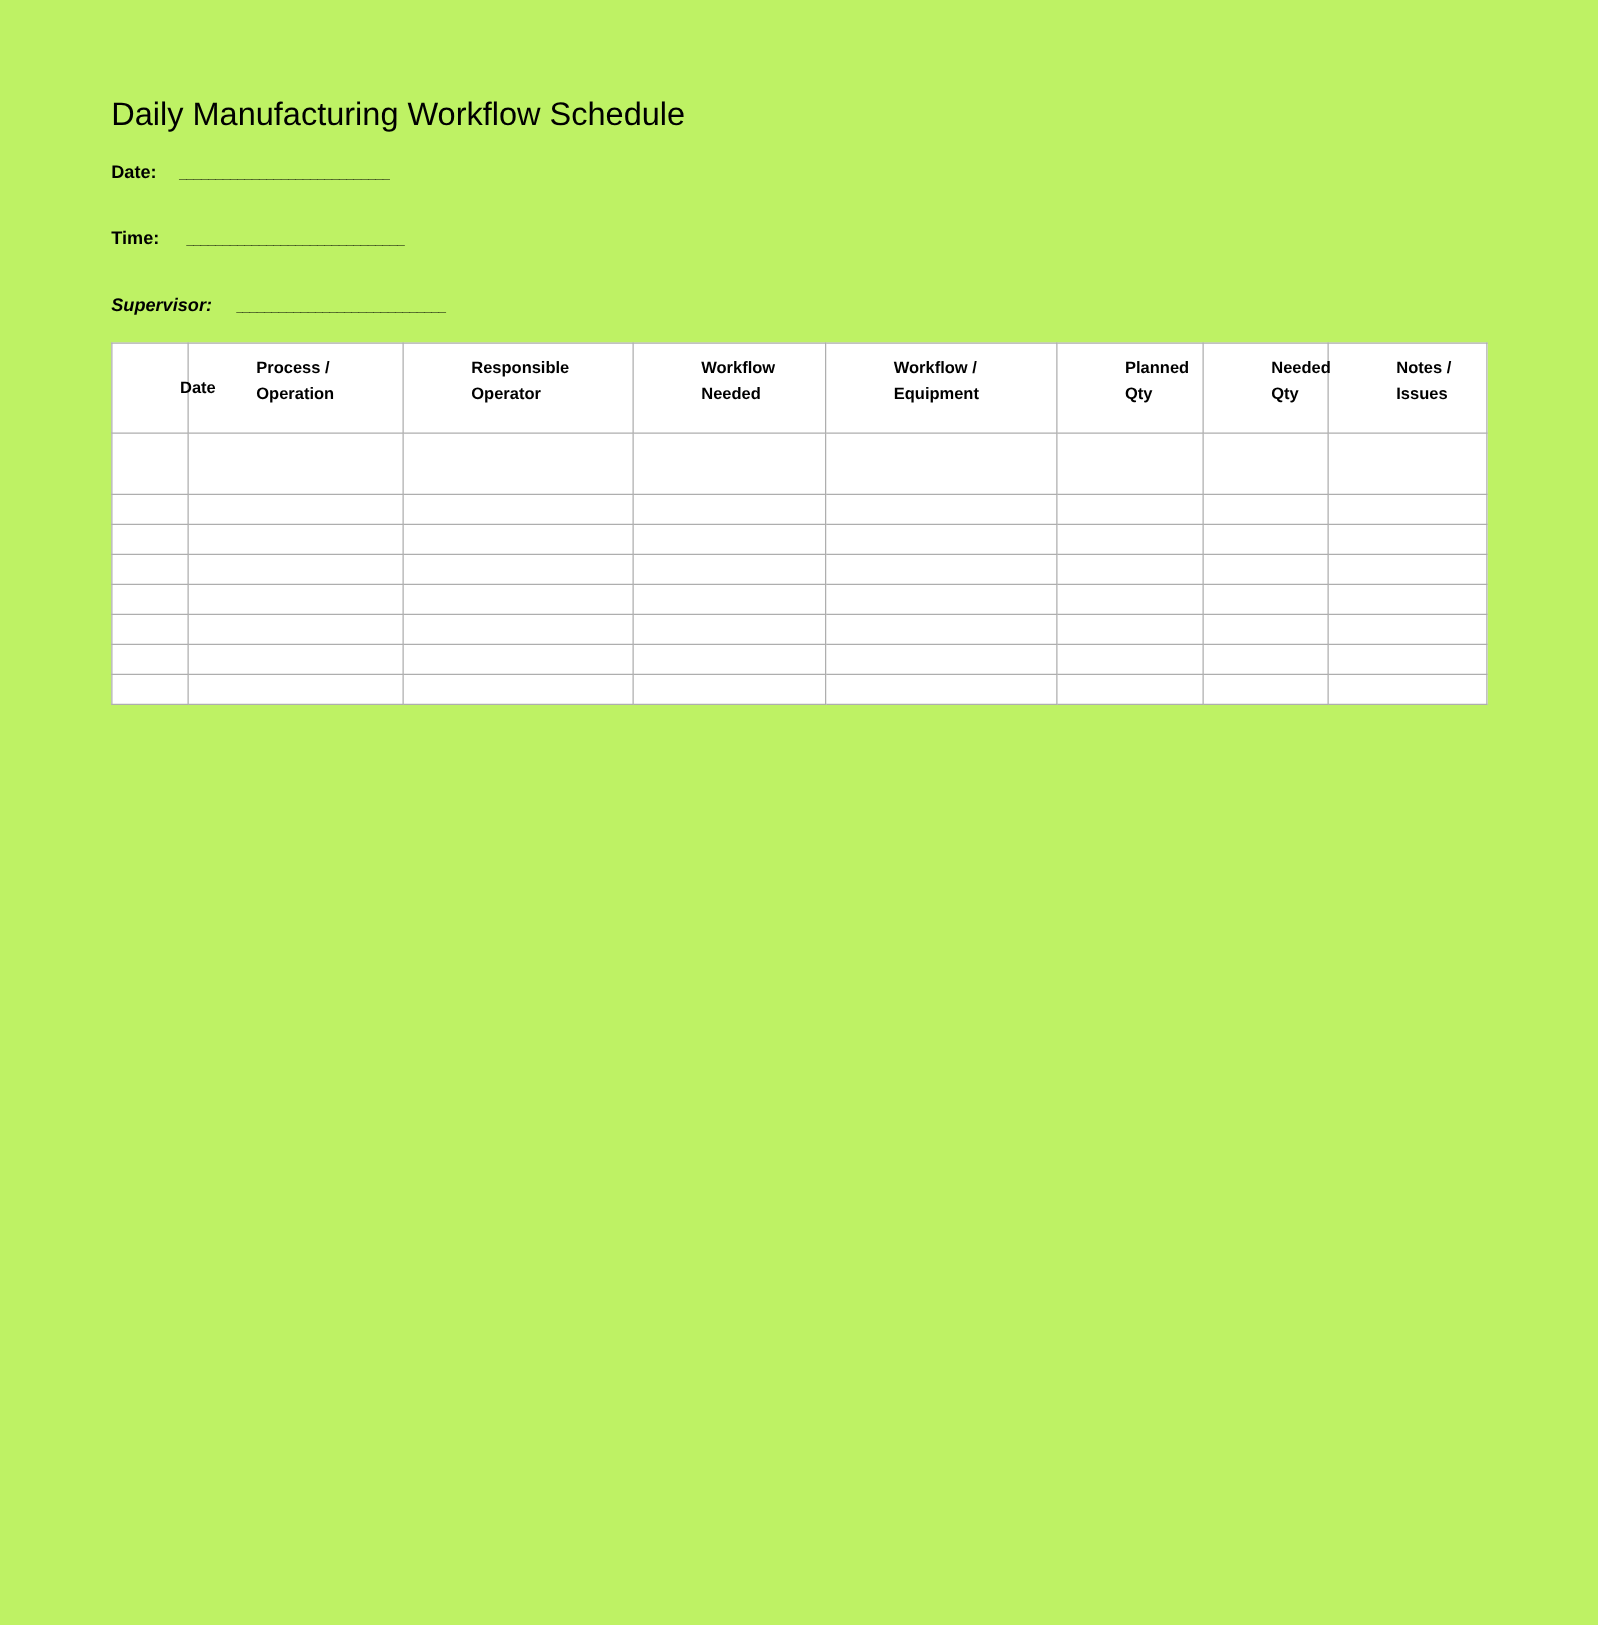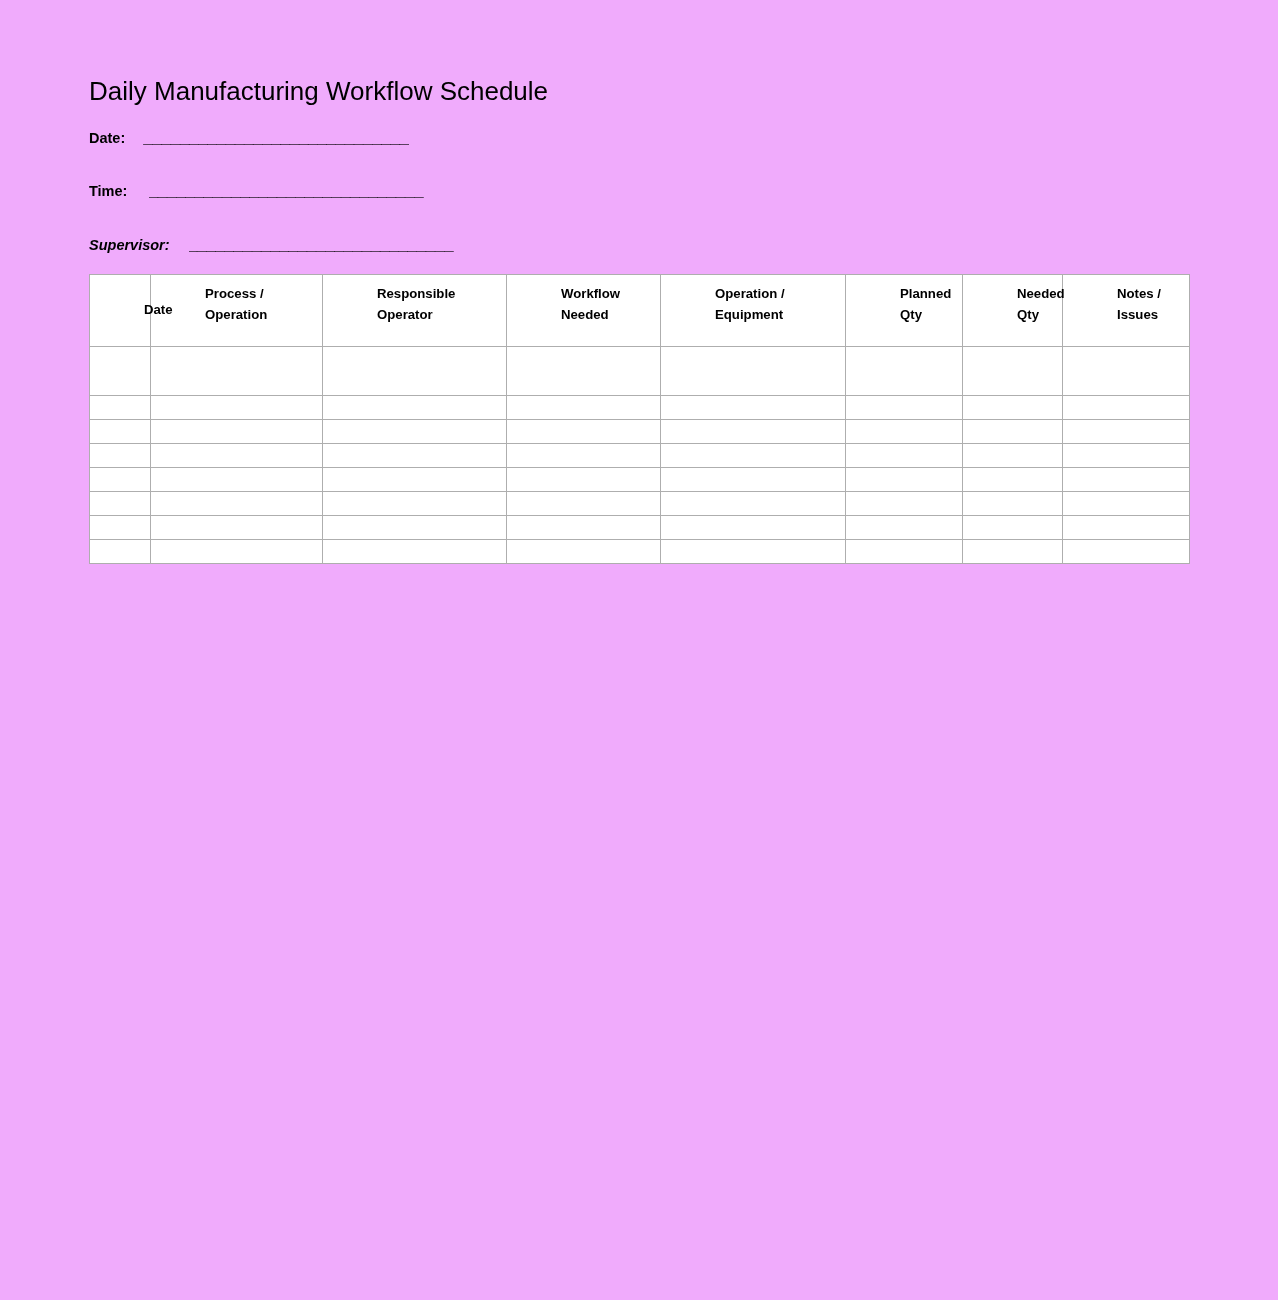--- a/index.html
+++ b/index.html
@@ -13,21 +13,21 @@
     font-family: "Liberation Sans", sans-serif;
     color: #000000;
     -webkit-font-smoothing: antialiased;
     overflow: hidden;
   }
 
   .page {
     position: relative;
     width: 1278px;
     height: 1300px;
-    background: #f0abfc;
+    background: #bef264;
   }
 
   
   .doc-title {
     position: absolute;
     left: 89px;
     top: 58px;
     font-size: 26px;
     font-weight: 400;
     line-height: 32px;
@@ -49,21 +49,21 @@
   .field-shift     { top: 182px; }
   .field-supervisor{ top: 236px; font-style: italic; }
 
   .field-label {
     font-size: 14.5px;
     font-weight: bold;
     line-height: 18px;
     color: #000000;
   }
   .field-rule {
-    font-size: 17px;
+    font-size: 11px;
     font-weight: bold;
     line-height: 18px;
     color: #000000;
     letter-spacing: -0.3px;
     overflow: hidden;
     display: inline-block;
   }
   .field-date .field-rule      { margin-left: 18px; }
   .field-shift .field-rule     { margin-left: 22px; font-style: italic; }
   .field-supervisor .field-rule{ margin-left: 19px; }
@@ -161,21 +161,21 @@
         </th>
         <th>
           <span class="hdr-line">Responsible</span>
           <span class="hdr-line">Operator</span>
         </th>
         <th>
           <span class="hdr-line">Workflow</span>
           <span class="hdr-line">Needed</span>
         </th>
         <th>
-          <span class="hdr-line">Operation /</span>
+          <span class="hdr-line">Workflow /</span>
           <span class="hdr-line">Equipment</span>
         </th>
         <th>
           <span class="hdr-line">Planned</span>
           <span class="hdr-line">Qty</span>
         </th>
         <th>
           <span class="hdr-line">Needed</span>
           <span class="hdr-line">Qty</span>
         </th>

